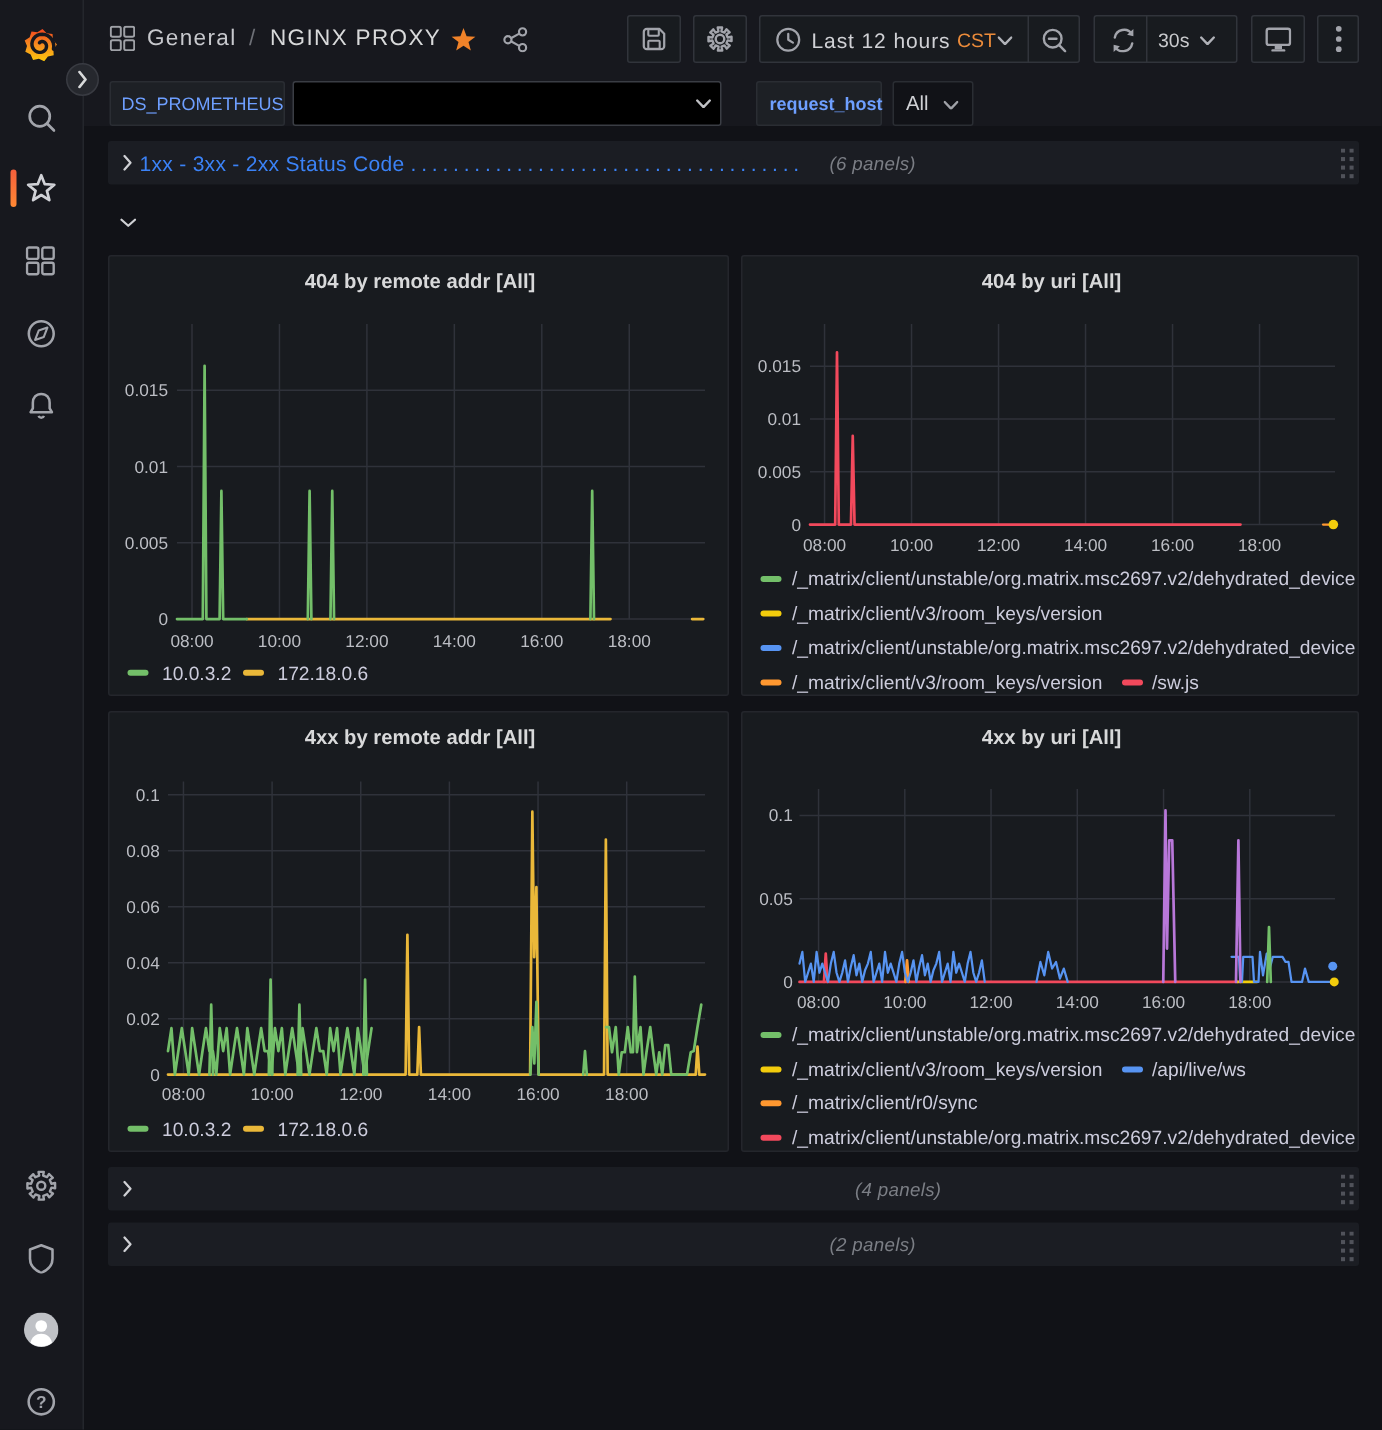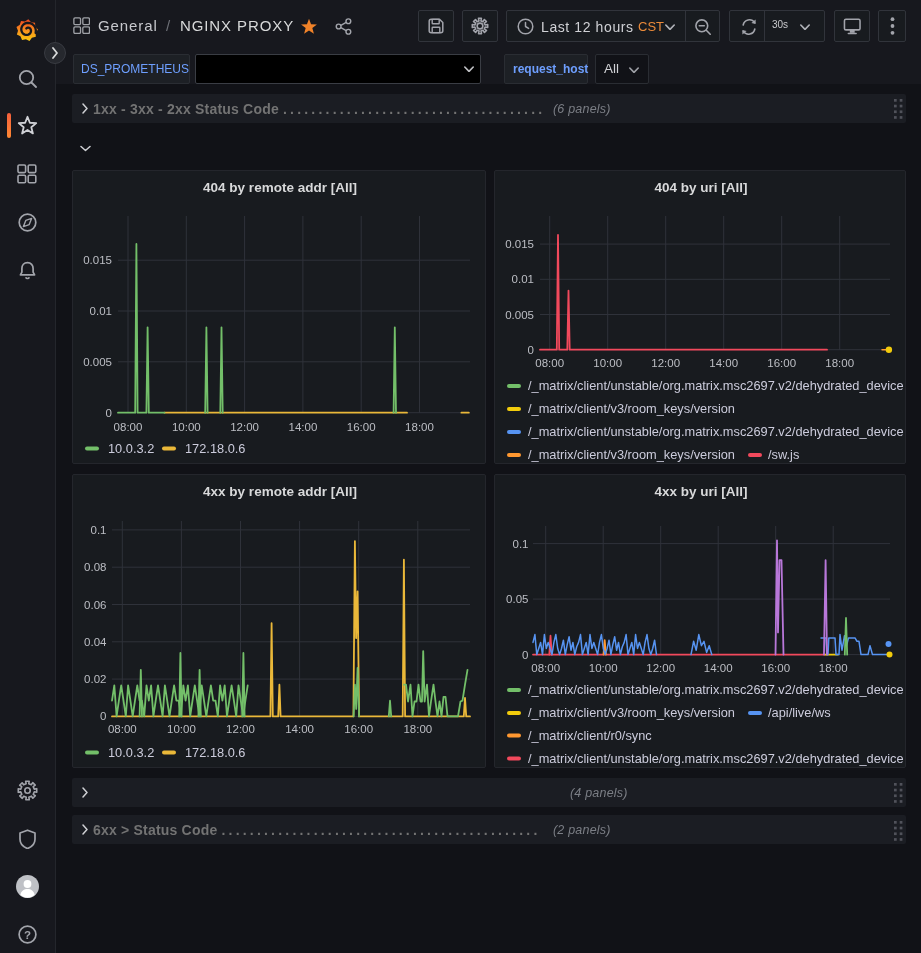--- a/index.html
+++ b/index.html
@@ -1,19 +1,19 @@
 <!DOCTYPE html>
 <html><head><meta charset="utf-8"><style>
 *{margin:0;padding:0;box-sizing:border-box}
 html,body{width:921px;height:953px;background:#111217;font-family:"Liberation Sans",sans-serif;overflow:hidden}
 .abs{position:absolute}
 .panel{position:absolute;background:#181b1f;border:1px solid #24262c;border-radius:2px;overflow:hidden}
 .panel svg{position:absolute;left:0;top:0}
 .rowhdr{position:absolute;left:72px;width:834px;height:29px;background:#1b1d23;border-radius:2px}
-.rowtitle{position:absolute;left:21px;top:6.5px;font-size:14px;font-weight:bold;letter-spacing:0.2px;color:#737373;white-space:nowrap}
+.rowtitle{position:absolute;left:21px;top:6.5px;font-size:14px;font-weight:normal;letter-spacing:0.2px;color:#3b82f6;white-space:nowrap}
 .npanels{position:absolute;top:8px;font-size:12.5px;font-style:italic;letter-spacing:0.2px;color:#7b7e85}
 .btn{position:absolute;top:10px;height:32px;border:1px solid #31343b;border-radius:2px;background:#181b1f}
 </style></head>
 <body>
 <div class="abs" style="left:56px;top:0;width:865px;height:84px;background:#17181e"></div>
 <div class="abs" style="left:0;top:0;width:56px;height:953px;background:#17181e;border-right:1px solid #24262c"></div>
 <svg class="abs" style="left:15px;top:17px" width="24" height="24" viewBox="0 0 24 24">
     <defs>
       <linearGradient id="glog" x1="0" y1="0" x2="0" y2="1">
         <stop offset="0" stop-color="#f1451f"></stop>
@@ -113,21 +113,21 @@
     <line x1="5.3" y1="7.8" x2="10.3" y2="7.8" stroke="#a2a4ab" stroke-width="1.6" stroke-linecap="round"></line>
   </svg>
 <div class="btn" style="left:729px;width:96px"></div>
 <div class="abs" style="left:764px;top:10px;width:1px;height:32px;background:#31343b"></div>
 <svg class="abs" style="left:740px;top:17.5px" width="17" height="17" viewBox="0 0 17 17">
     <path d="M3.2 7.0 A6.3 6.3 0 0 1 14.6 4.6" fill="none" stroke="#a2a4ab" stroke-width="1.6" stroke-linecap="round"></path>
     <polygon points="15.6,1.4 15.6,6.1 11.4,5.1" fill="#a2a4ab"></polygon>
     <path d="M14.8 11.0 A6.3 6.3 0 0 1 3.4 13.4" fill="none" stroke="#a2a4ab" stroke-width="1.6" stroke-linecap="round"></path>
     <polygon points="2.4,16.6 2.4,11.9 6.6,12.9" fill="#a2a4ab"></polygon>
   </svg>
-<div class="abs" style="left:772px;top:19px;font-size:10px;color:#c9cacd">30s</div>
+<div class="abs" style="left:772px;top:19px;font-size:13px;color:#c9cacd">30s</div>
 <svg class="abs" style="left:800px;top:24px" width="10" height="6" viewBox="0 0 10 5.6">
     <polyline points="0.8,0.8 5.0,5.199999999999999 9.2,0.8" fill="none" stroke="#b0b2b8" stroke-width="1.6" stroke-linecap="round" stroke-linejoin="round"></polyline>
   </svg>
 <div class="btn" style="left:834px;width:36px"></div>
 <svg class="abs" style="left:843px;top:17px" width="18" height="18" viewBox="0 0 18.5 18">
     <rect x="1.5" y="2" width="16" height="11" rx="1.5" fill="none" stroke="#a2a4ab" stroke-width="1.6"></rect>
     <rect x="7" y="13" width="5" height="3" fill="#a2a4ab"></rect>
     <line x1="5.5" y1="16.8" x2="13.5" y2="16.8" stroke="#a2a4ab" stroke-width="1.6" stroke-linecap="round"></line>
   </svg>
 <div class="btn" style="left:878px;width:28px"></div>
@@ -164,21 +164,20 @@
 <div class="rowhdr" style="top:778px;">
     <svg class="abs" style="left:10px;top:9px" width="6" height="11" viewBox="0 0 6 11">
       <polyline points="1,1 5,5.5 1,10" fill="none" stroke="#cfd0d4" stroke-width="1.5" stroke-linecap="round" stroke-linejoin="round"></polyline>
     </svg>
     <div class="npanels" style="left:498px">(4 panels)</div>
   </div>
 <div class="rowhdr" style="top:815px;">
     <svg class="abs" style="left:10px;top:9px" width="6" height="11" viewBox="0 0 6 11">
       <polyline points="1,1 5,5.5 1,10" fill="none" stroke="#cfd0d4" stroke-width="1.5" stroke-linecap="round" stroke-linejoin="round"></polyline>
     </svg>
-    <div class="rowtitle">6xx &gt; Status Code <span style="letter-spacing:3.2px">.............................................</span></div>
     <div class="npanels" style="left:481px">(2 panels)</div>
   </div>
 <svg class="abs" style="left:894px;top:99px" width="9" height="21" viewBox="0 0 9 21">
     <rect x="0.0" y="0.0" width="2.7" height="2.7" fill="#50525a"></rect>
     <rect x="5.7" y="0.0" width="2.7" height="2.7" fill="#50525a"></rect>
     <rect x="0.0" y="5.7" width="2.7" height="2.7" fill="#50525a"></rect>
     <rect x="5.7" y="5.7" width="2.7" height="2.7" fill="#50525a"></rect>
     <rect x="0.0" y="11.4" width="2.7" height="2.7" fill="#50525a"></rect>
     <rect x="5.7" y="11.4" width="2.7" height="2.7" fill="#50525a"></rect>
     <rect x="0.0" y="17.1" width="2.7" height="2.7" fill="#50525a"></rect>

